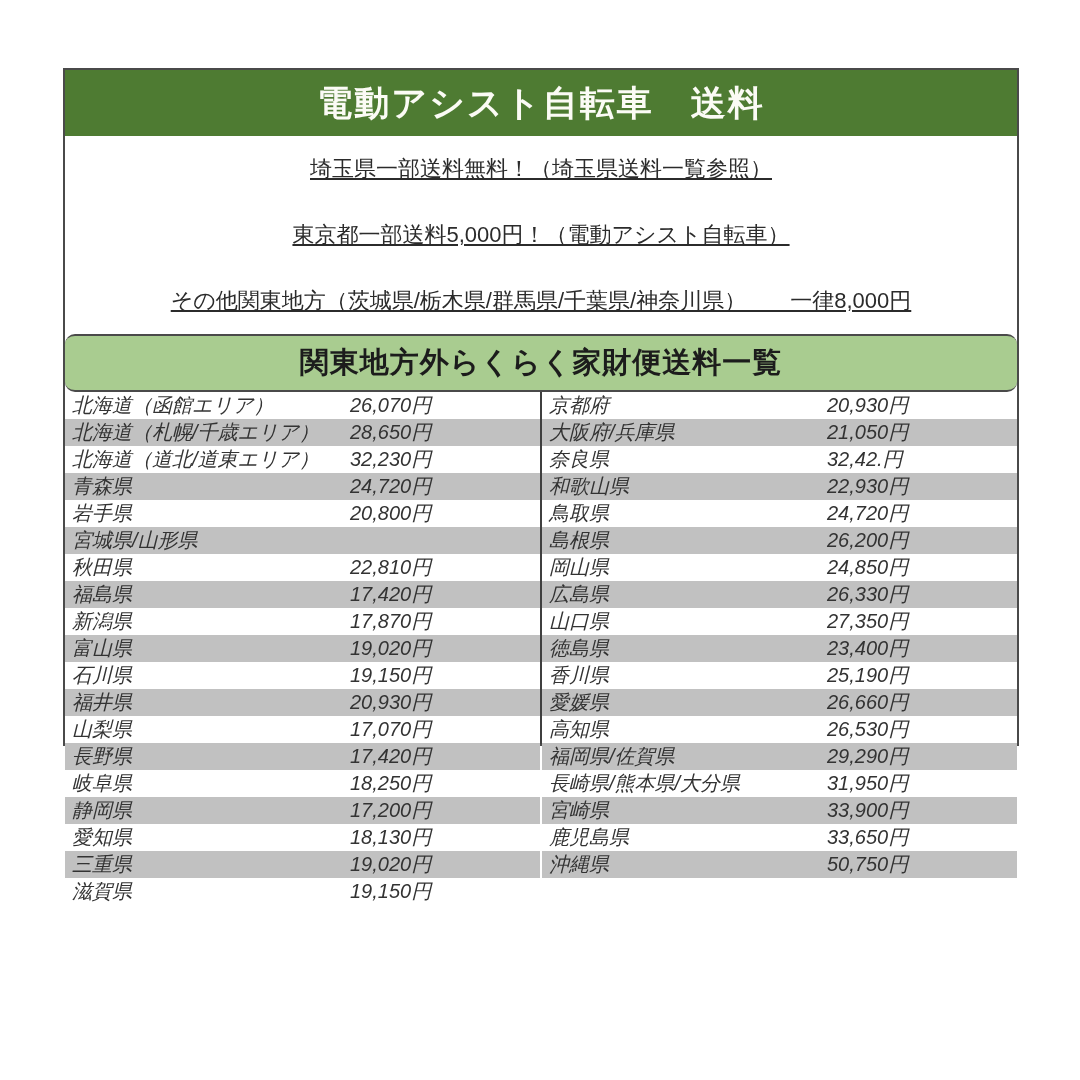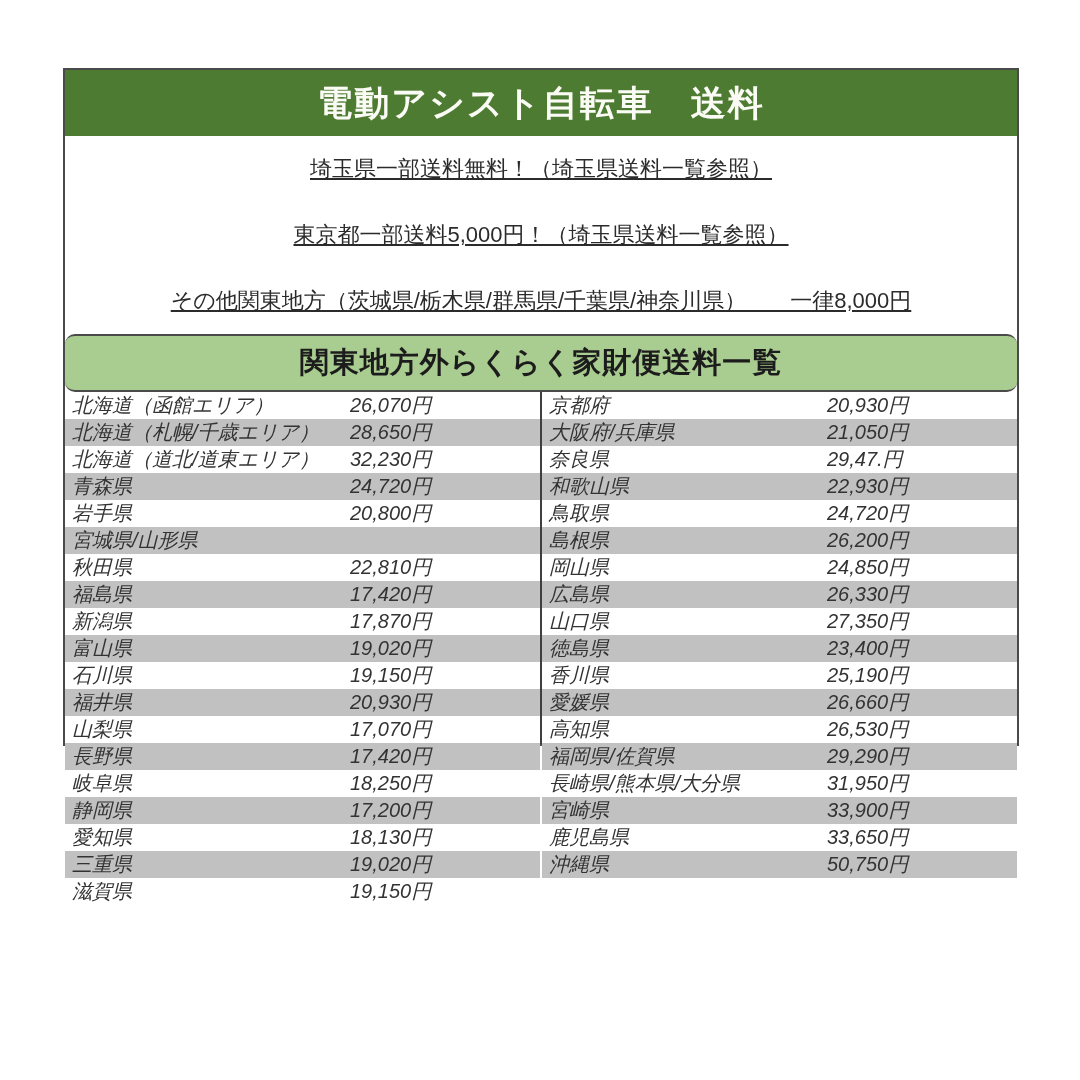--- a/index.html
+++ b/index.html
@@ -112,21 +112,21 @@
 </head>
 <body>
 
 <div class="canvas">
   <div class="panel">
 
     <div class="title-bar">電動アシスト自転車　送料</div>
 
     <div class="notes">
       <div class="note-line">埼玉県一部送料無料！（埼玉県送料一覧参照）</div>
-      <div class="note-line">東京都一部送料5,000円！（埼玉県送料一覧参照）</div>
+      <div class="note-line">東京都一部送料5,000円！（電動アシスト自転車）</div>
       <div class="note-line">その他関東地方（茨城県/栃木県/群馬県/千葉県/神奈川県）　　一律8,000円</div>
     </div>
 
     <div class="subheader">関東地方外らくらく家財便送料一覧</div>
 
     <div class="table-body">
       <div class="col left">
           <div class="row">
             <div class="cell-region">北海道（函館エリア）</div>
             <div class="cell-price">26,070円</div>
@@ -207,21 +207,21 @@
           <div class="row">
             <div class="cell-region">京都府</div>
             <div class="cell-price">20,930円</div>
           </div>
           <div class="row">
             <div class="cell-region">大阪府/兵庫県</div>
             <div class="cell-price">21,050円</div>
           </div>
           <div class="row">
             <div class="cell-region">奈良県</div>
-            <div class="cell-price">29,47.円</div>
+            <div class="cell-price">32,42.円</div>
           </div>
           <div class="row">
             <div class="cell-region">和歌山県</div>
             <div class="cell-price">22,930円</div>
           </div>
           <div class="row">
             <div class="cell-region">鳥取県</div>
             <div class="cell-price">24,720円</div>
           </div>
           <div class="row">

